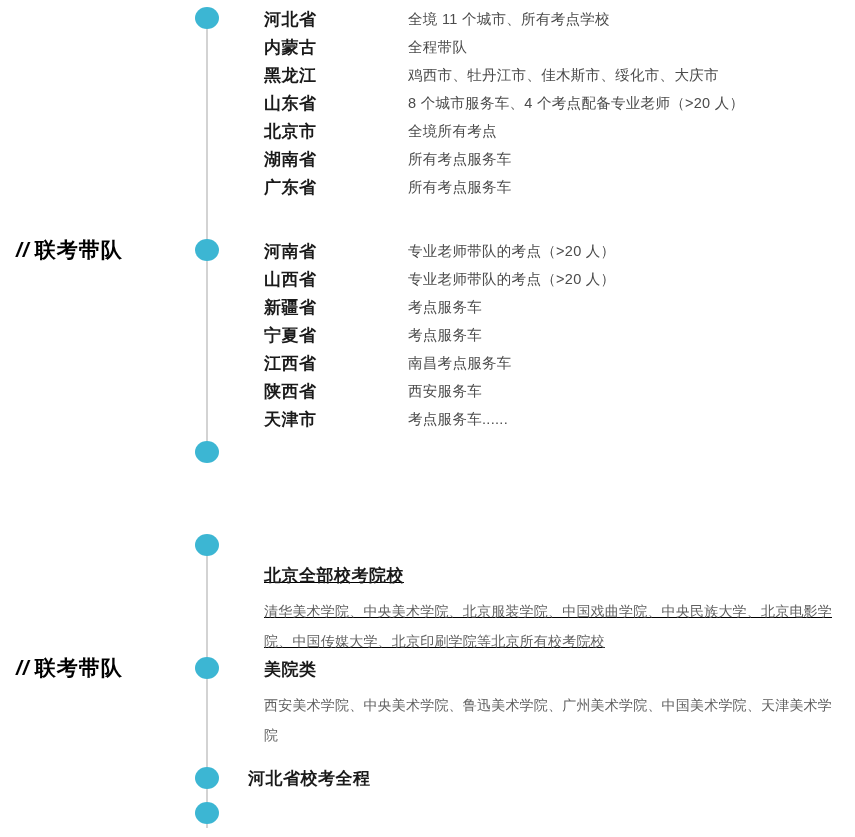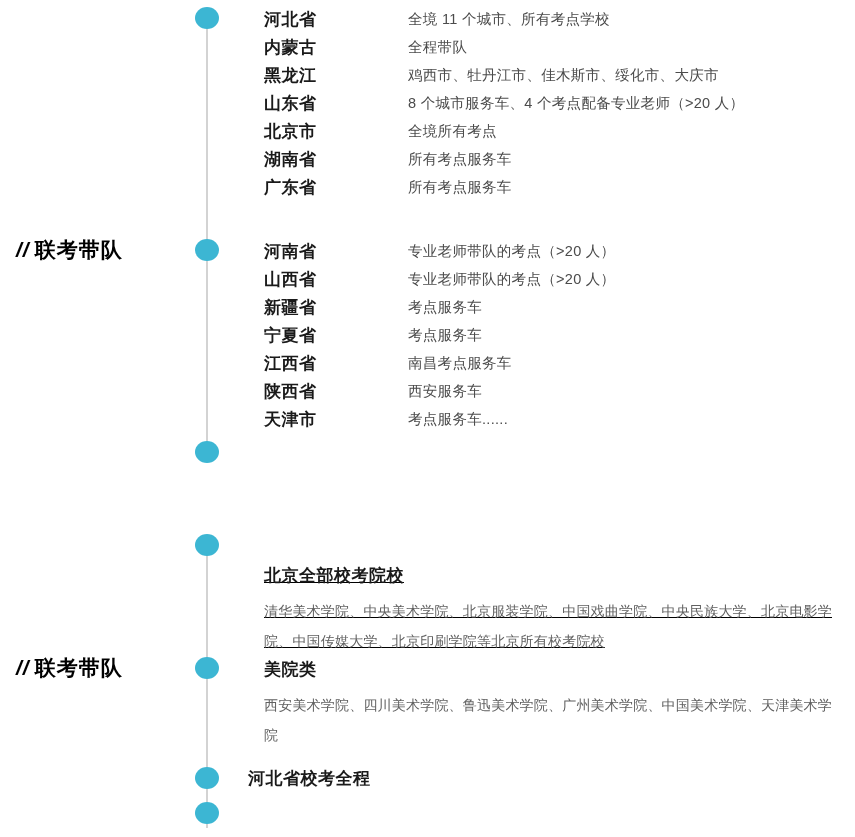--- a/index.html
+++ b/index.html
@@ -179,18 +179,18 @@
   <div class="dot" style="top:778px;"></div>
   <div class="dot" style="top:813px;"></div>
 
   <div class="block" style="top:564px;text-decoration:underline;">
     <div class="block-title">北京全部校考院校</div>
     <div class="block-body">清华美术学院、中央美术学院、北京服装学院、中国戏曲学院、中央民族大学、北京电影学院、中国传媒大学、北京印刷学院等北京所有校考院校</div>
   </div>
 
   <div class="block" style="top:658px;">
     <div class="block-title">美院类</div>
-    <div class="block-body">西安美术学院、四川美术学院、鲁迅美术学院、广州美术学院、中国美术学院、天津美术学院</div>
+    <div class="block-body">西安美术学院、中央美术学院、鲁迅美术学院、广州美术学院、中国美术学院、天津美术学院</div>
   </div>
 
   <div class="bullet-line" style="top:778px;">河北省校考全程</div>
 
 </div>
 
 </body></html>

